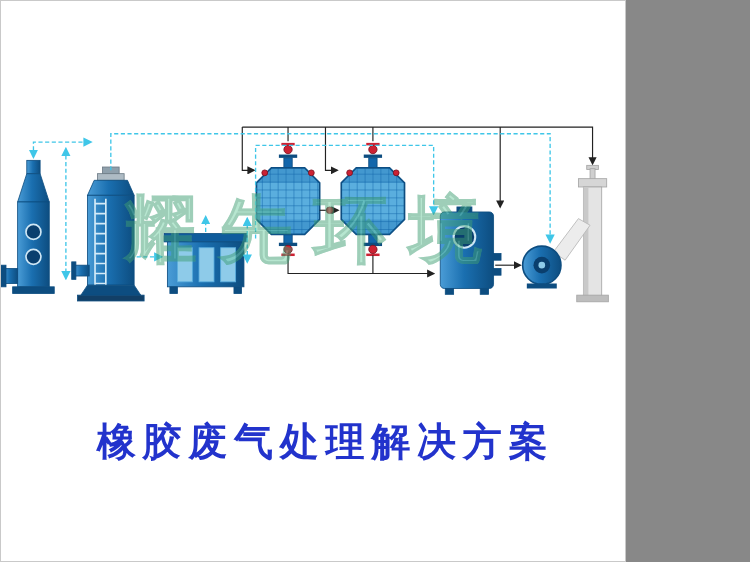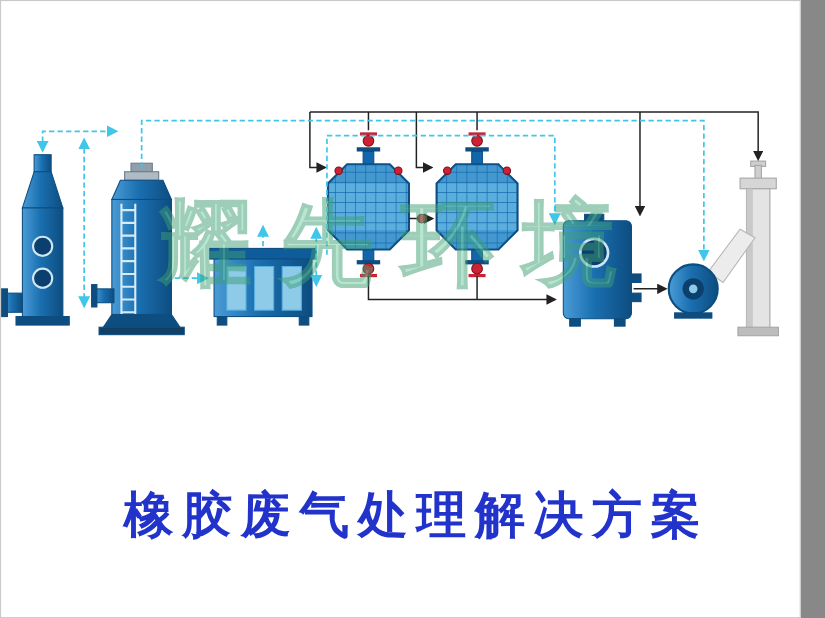--- a/index.html
+++ b/index.html
@@ -1,17 +1,17 @@
 <!DOCTYPE html>
 <html><head>
 <meta charset="utf-8">
 <style>
   html,body{margin:0;padding:0;background:#888;}
   #stage{
-    position:relative;width:728px;height:562px;background:#ffffff;
+    position:relative;width:626px;height:562px;background:#ffffff;
     border:1px solid #c9c9c9;box-sizing:border-box;overflow:hidden;
     font-family:"Liberation Sans", sans-serif;
   }
   #diagram{position:absolute;left:0;top:0;width:100%;height:100%;}
   text{user-select:none;}
   .watermark-text{
     font-family:"DejaVu Sans", sans-serif;
     font-weight:bold;
     opacity:.5;
   }

